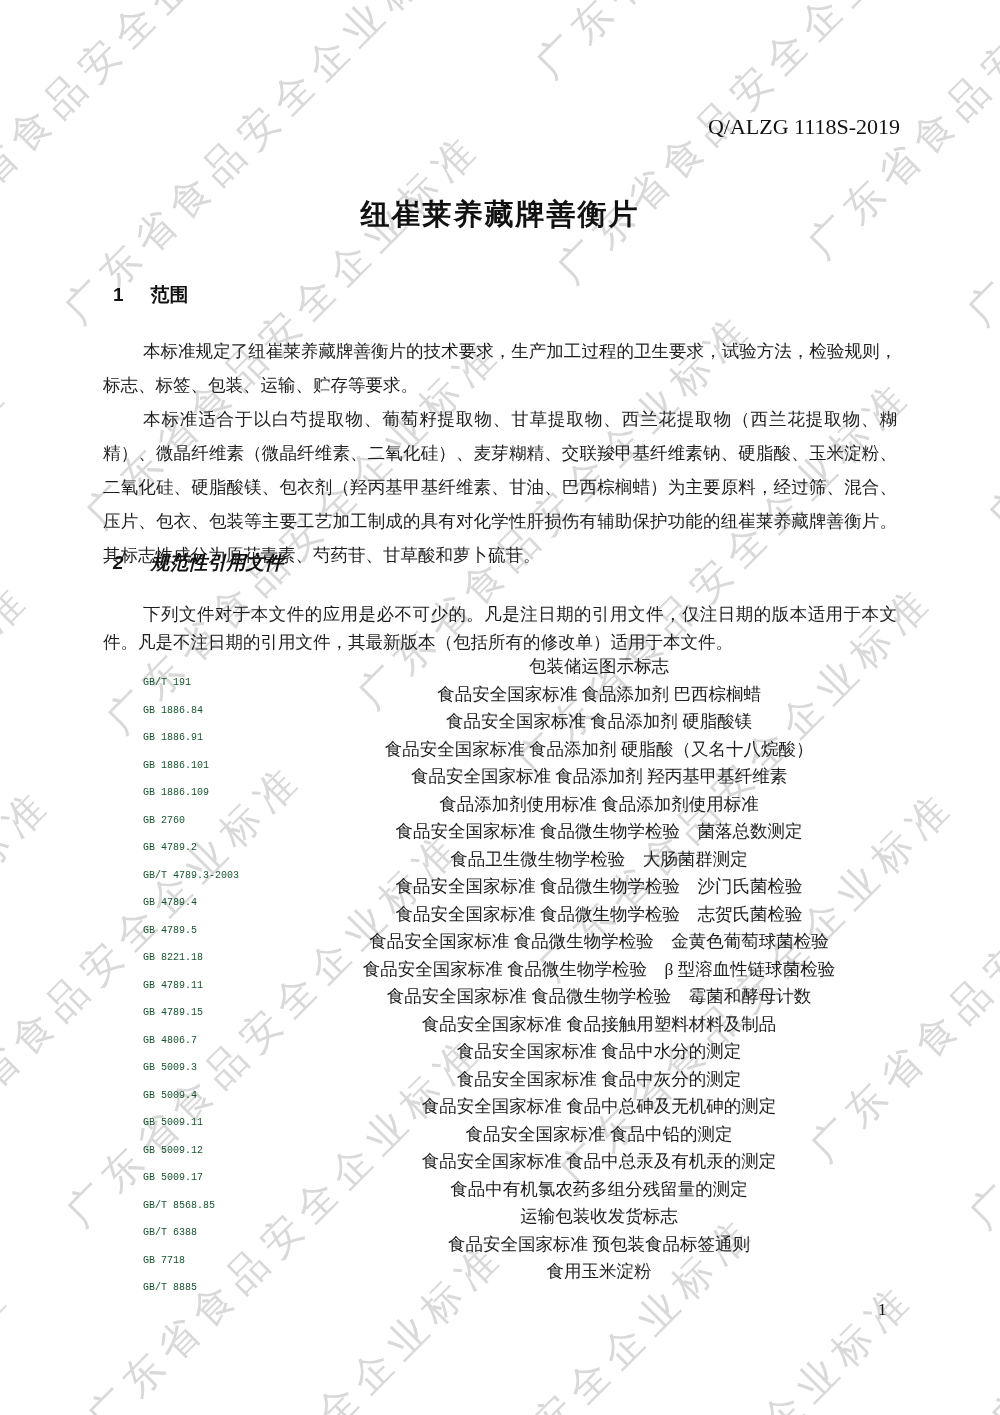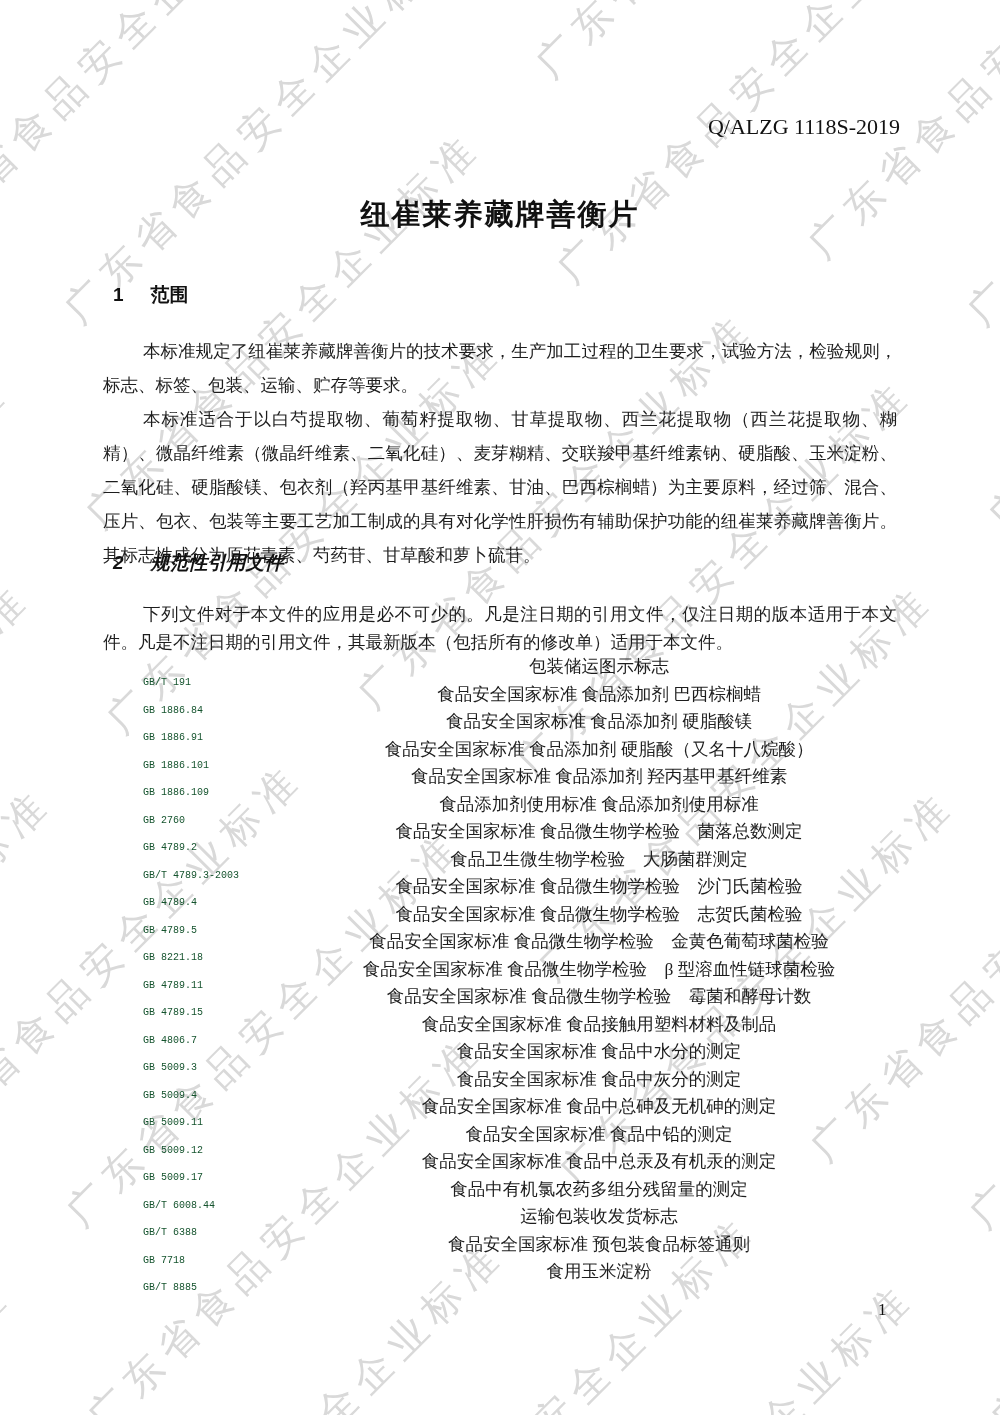--- a/index.html
+++ b/index.html
@@ -275,21 +275,21 @@
     <span class="ref-code">GB 5009.12</span>
     <span class="ref-title">食品安全国家标准 食品中铅的测定</span>
   </li>
 
   <li>
     <span class="ref-code">GB 5009.17</span>
     <span class="ref-title">食品安全国家标准 食品中总汞及有机汞的测定</span>
   </li>
 
   <li>
-    <span class="ref-code">GB/T 6008.44</span>
+    <span class="ref-code">GB/T 8568.85</span>
     <span class="ref-title">食品中有机氯农药多组分残留量的测定</span>
   </li>
 
   <li>
     <span class="ref-code">GB/T 6388</span>
     <span class="ref-title">运输包装收发货标志</span>
   </li>
 
   <li>
     <span class="ref-code">GB 7718</span>

